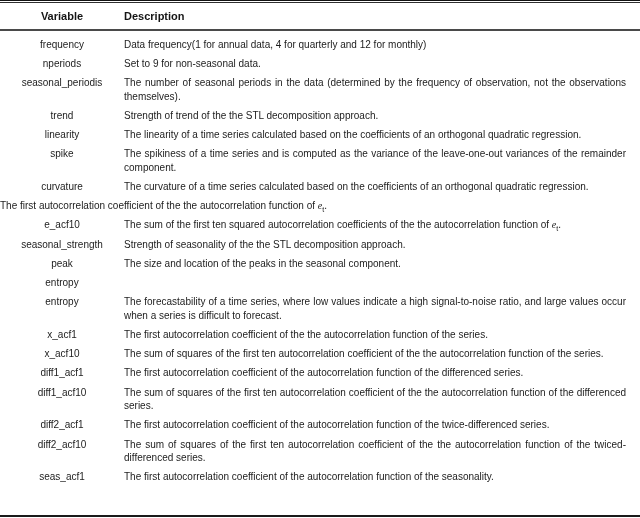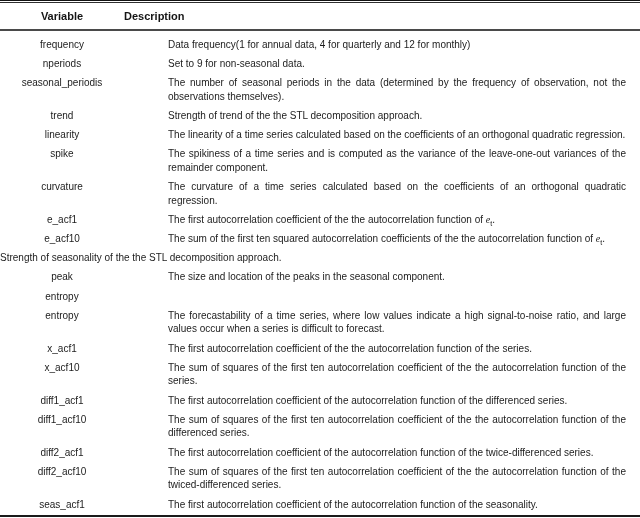--- a/index.html
+++ b/index.html
@@ -50,21 +50,20 @@
     height: 2px;
     background: #4a4a4a;
   }
   .table-body {
     padding-top: 4px;
   }
   .row {
     display: flex;
     align-items: flex-start;
     padding: 2.8px 0;
-    gap: 44px;
   }
   .var-name {
     font-size: 10px;
     line-height: 13.6px;
     white-space: nowrap;
     color: #1c1c1c;
   }
   .desc-text {
     font-size: 10px;
     line-height: 13.6px;
@@ -131,30 +130,30 @@
     <div class="var-col var-name">spike</div>
     <div class="desc-col desc-text">The spikiness of a time series and is computed as the variance of the leave-one-out variances of the remainder component.</div>
   </div>
 
   <div class="row">
     <div class="var-col var-name">curvature</div>
     <div class="desc-col desc-text">The curvature of a time series calculated based on the coefficients of an orthogonal quadratic regression.</div>
   </div>
 
   <div class="row">
-    <div class="var-col var-name">e_acf1</div>
     <div class="desc-col desc-text">The first autocorrelation coefficient of the the autocorrelation function of <i>e</i><sub>t</sub>.</div>
   </div>
 
   <div class="row">
     <div class="var-col var-name">e_acf10</div>
     <div class="desc-col desc-text">The sum of the first ten squared autocorrelation coefficients of the the autocorrelation function of <i>e</i><sub>t</sub>.</div>
   </div>
 
   <div class="row">
+    <div class="var-col var-name">seasonal_strength</div>
     <div class="desc-col desc-text">Strength of seasonality of the the STL decomposition approach.</div>
   </div>
 
   <div class="row">
     <div class="var-col var-name">peak</div>
     <div class="desc-col desc-text">The size and location of the peaks in the seasonal component.</div>
   </div>
 
   <div class="row">
     <div class="var-col var-name">entropy</div>

